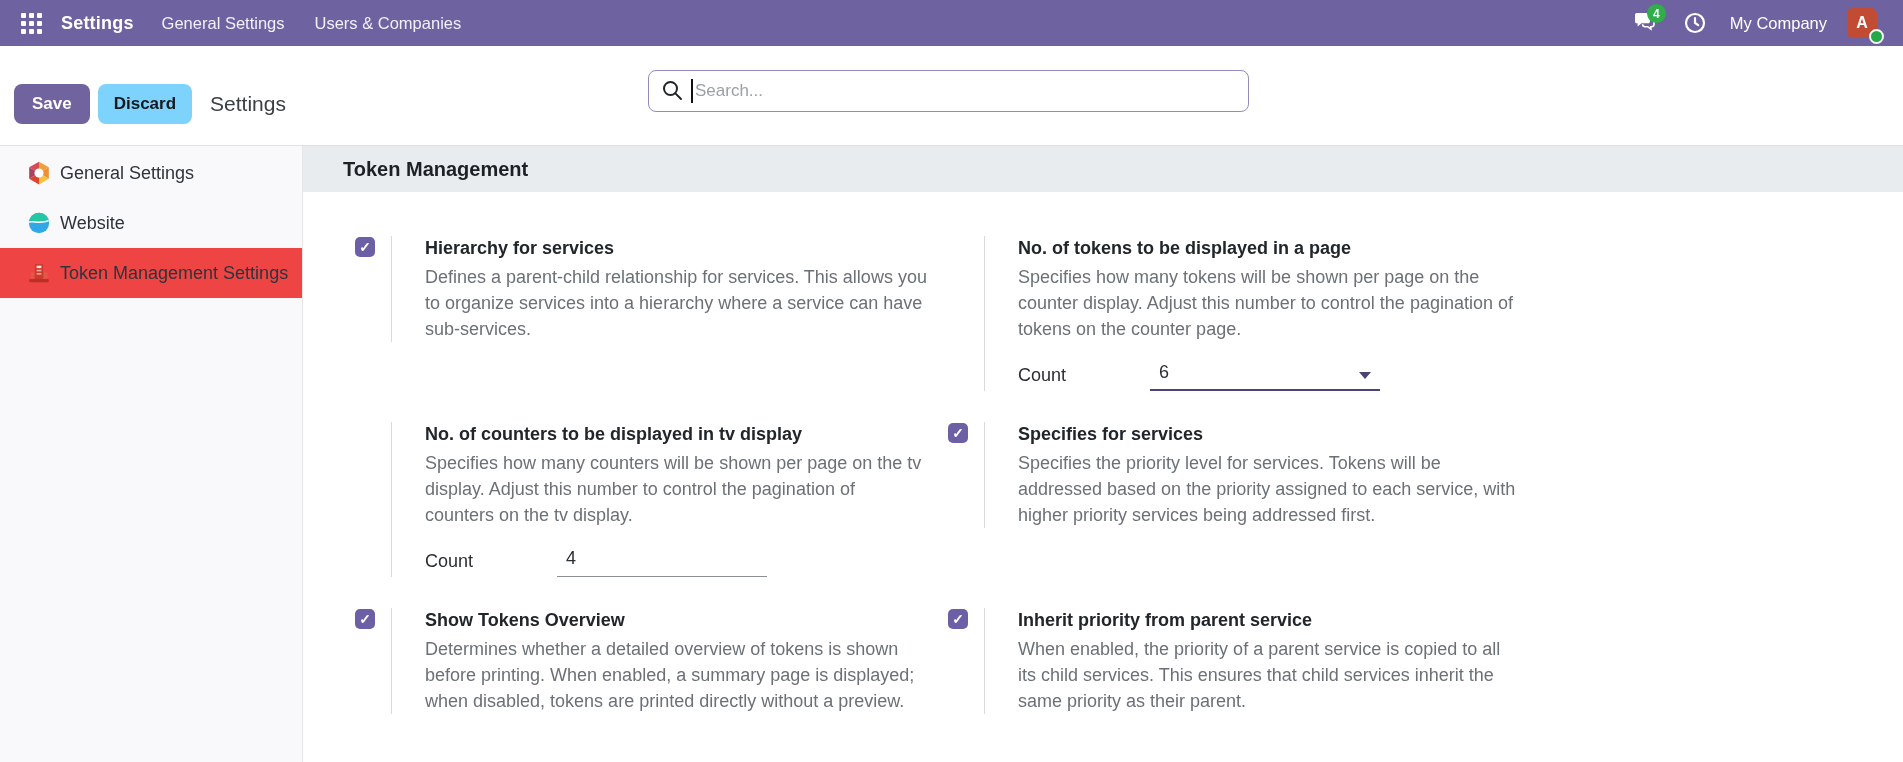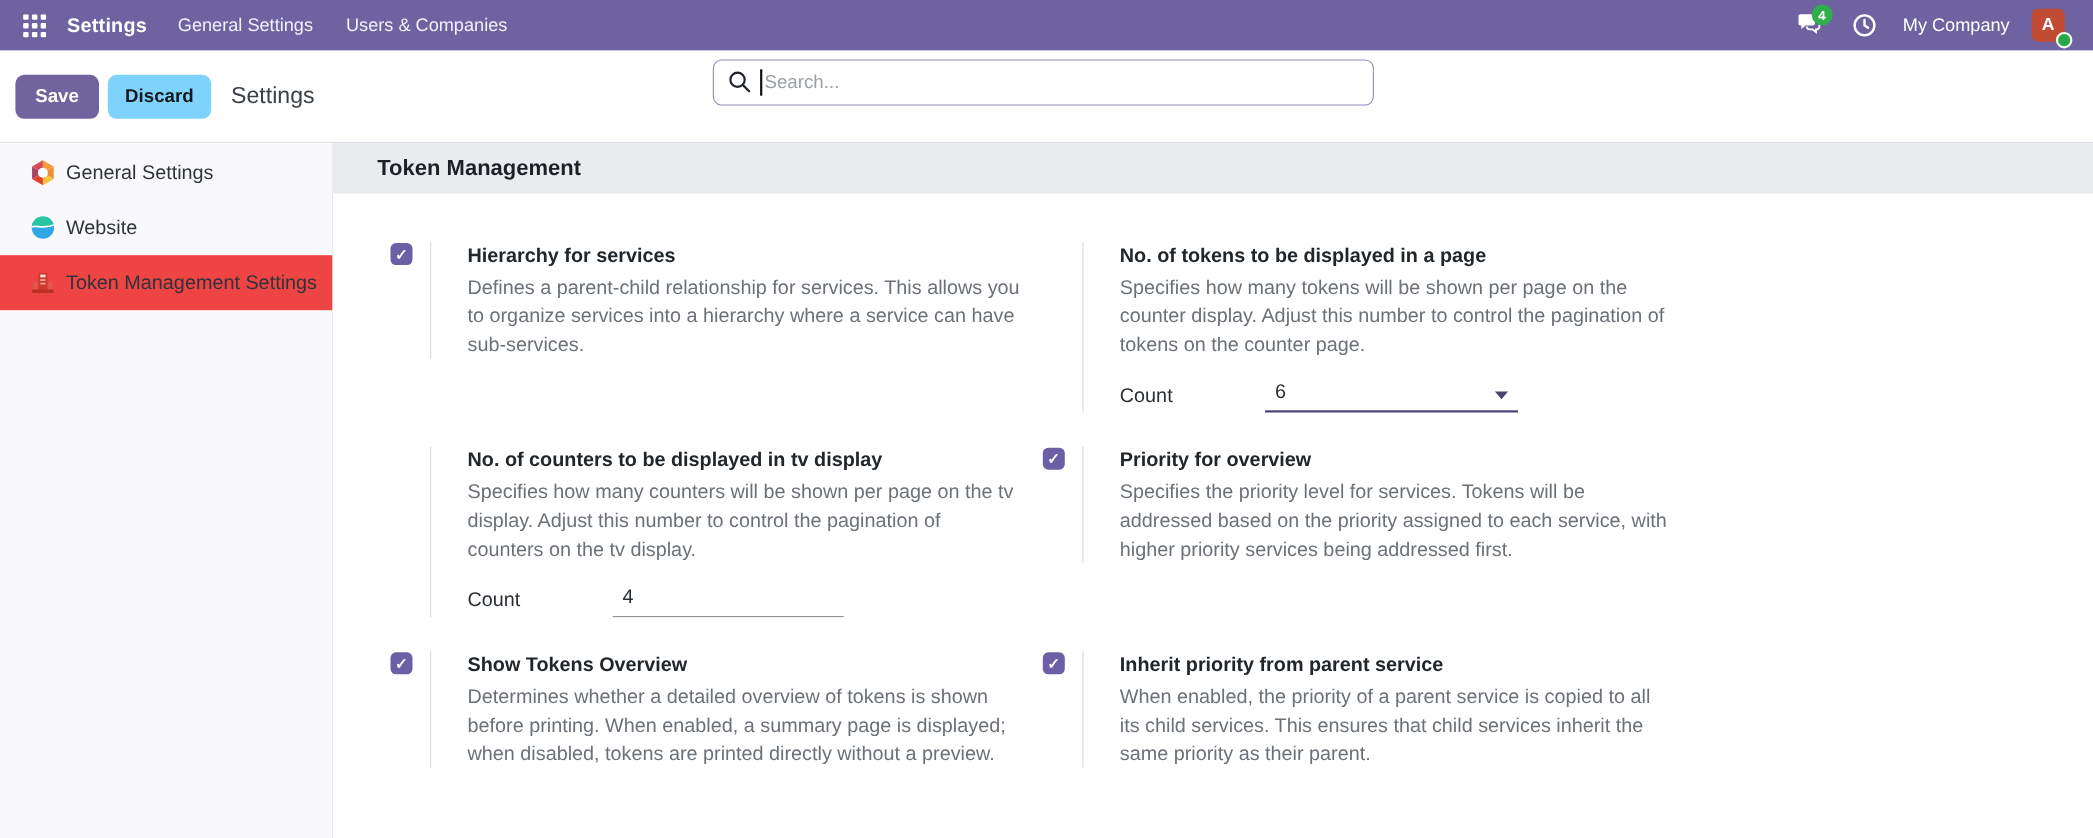--- a/index.html
+++ b/index.html
@@ -15,21 +15,21 @@
   .nav-right { margin-left:auto; display:flex; align-items:center; gap:20px; }
   .msg-wrap { position:relative; width:30px; height:30px; display:flex; align-items:center; justify-content:center; cursor:pointer; }
   .msg-badge { position:absolute; top:-4px; right:-6px; min-width:19px; height:19px; border-radius:10px; background:#2fae49; color:#fff; font-size:12px; font-weight:700; display:flex; align-items:center; justify-content:center; padding:0 4px; }
   .clock-wrap { width:30px; height:30px; display:flex; align-items:center; justify-content:center; cursor:pointer; }
   .company { font-size:16.5px; color:#fff; cursor:pointer; }
   .avatar-wrap { position:relative; margin-right:10px; cursor:pointer; }
   .avatar { width:30px; height:30px; border-radius:6px; background:#c14b33; color:#fff; font-weight:700; font-size:16px; display:flex; align-items:center; justify-content:center; }
   .online-dot { position:absolute; right:-7px; bottom:-6px; width:15px; height:15px; border-radius:50%; background:#27a84a; border:2px solid #f2fbf4; }
 
   
-  .controlbar { position:relative; height:84px; background:#fff; display:flex; align-items:center; padding-left:14px; border-bottom:1px solid #dee2e6; }
+  .controlbar { position:relative; height:84px; background:#fff; display:flex; align-items:center; padding-left:14px; border-bottom:1px solid #dee2e6;margin-top:16px; }
   .btn { height:40px; border:none; border-radius:8px; font-size:17px; cursor:pointer; font-family:"Liberation Sans", sans-serif; }
   .btn-save { background:#71639e; color:#fff; font-weight:700; padding:0 18px; }
   .btn-discard { background:#7dd3fc; color:#15181c; font-weight:700; padding:0 16px; margin-left:8px; }
   .page-title { margin-left:18px; font-size:21px; color:#3a4046; }
   .search-box { position:absolute; left:648px; top:8px; width:601px; height:42px; }
   .search-input { width:100%; height:100%; border:1px solid #948bbd; border-radius:8px; font-size:17px; color:#111; padding-left:46px; outline:none; font-family:"Liberation Sans", sans-serif; }
   .search-input::placeholder { color:#9aa0a6; }
   .search-glyph { position:absolute; left:13px; top:9px; }
   .text-caret { position:absolute; left:43px; top:9px; width:1.5px; height:24px; background:#111; }
 
@@ -212,21 +212,21 @@
             <div class="field-input">4</div>
           </div>
         </div>
       </div>
 
       <div class="setting-box">
         <div class="left-pane">
           <div class="checkbox">✓</div>
         </div>
         <div class="right-pane">
-          <div class="setting-title">Priority for overview</div>
+          <div class="setting-title">Specifies for services</div>
           <div class="setting-desc">Specifies the priority level for services. Tokens will be addressed based on the priority assigned to each service, with higher priority services being addressed first.</div>
         </div>
       </div>
 
       <div class="setting-box">
         <div class="left-pane">
           <div class="checkbox">✓</div>
         </div>
         <div class="right-pane">
           <div class="setting-title">Show Tokens Overview</div>

